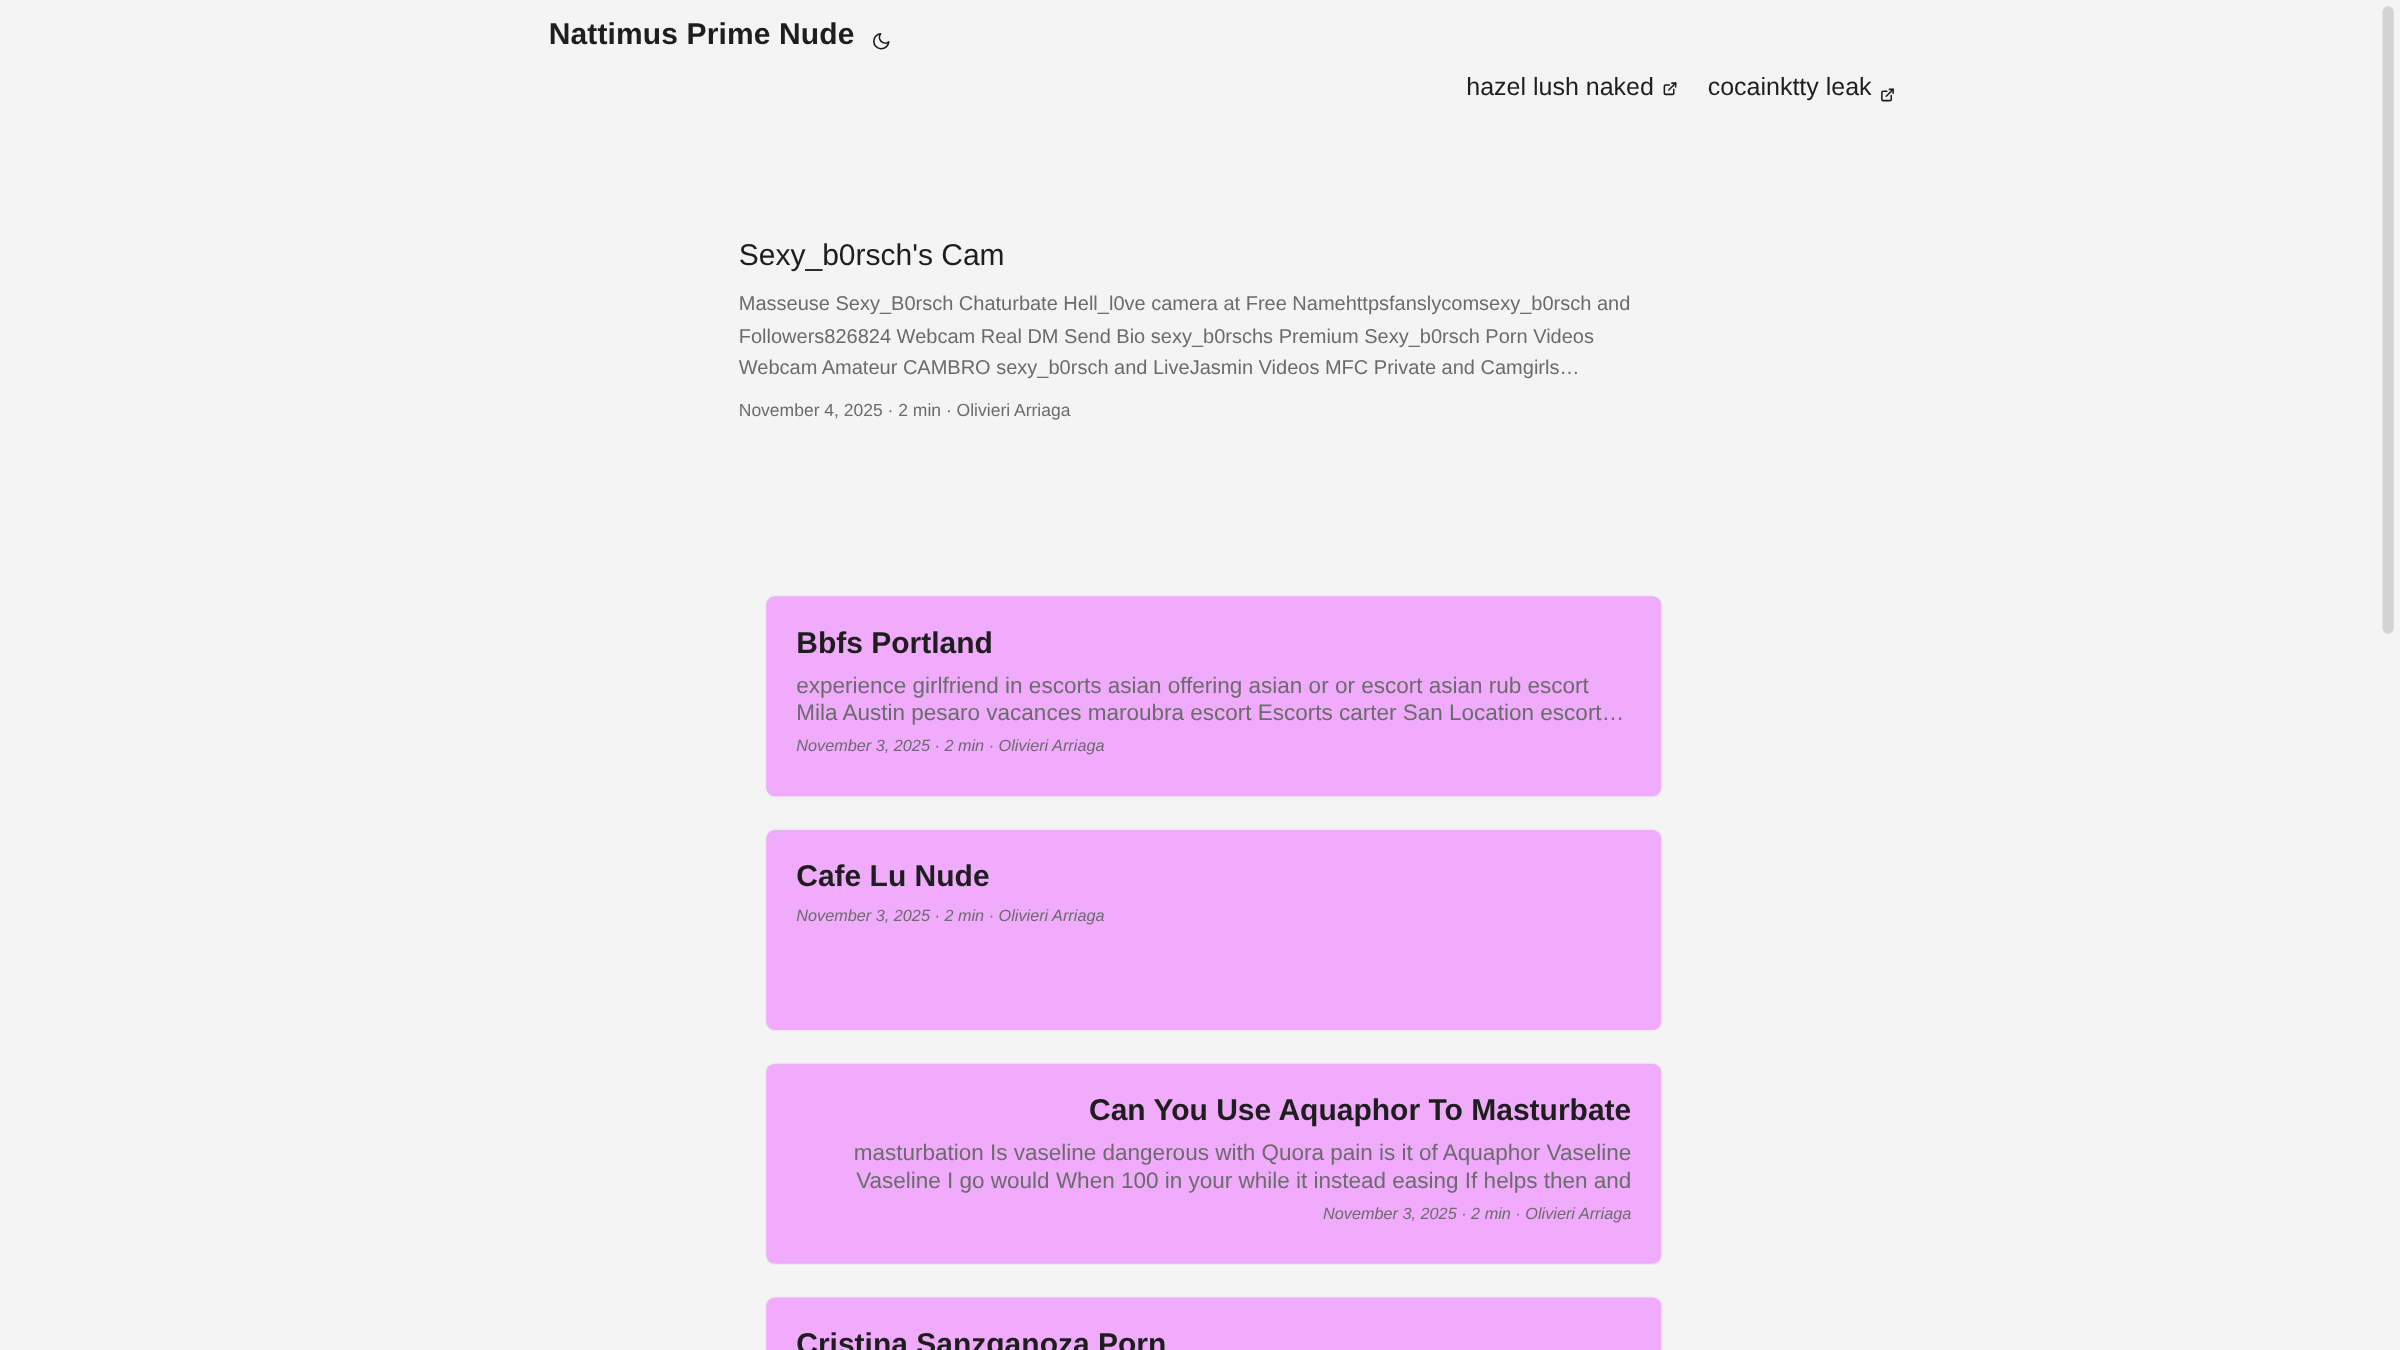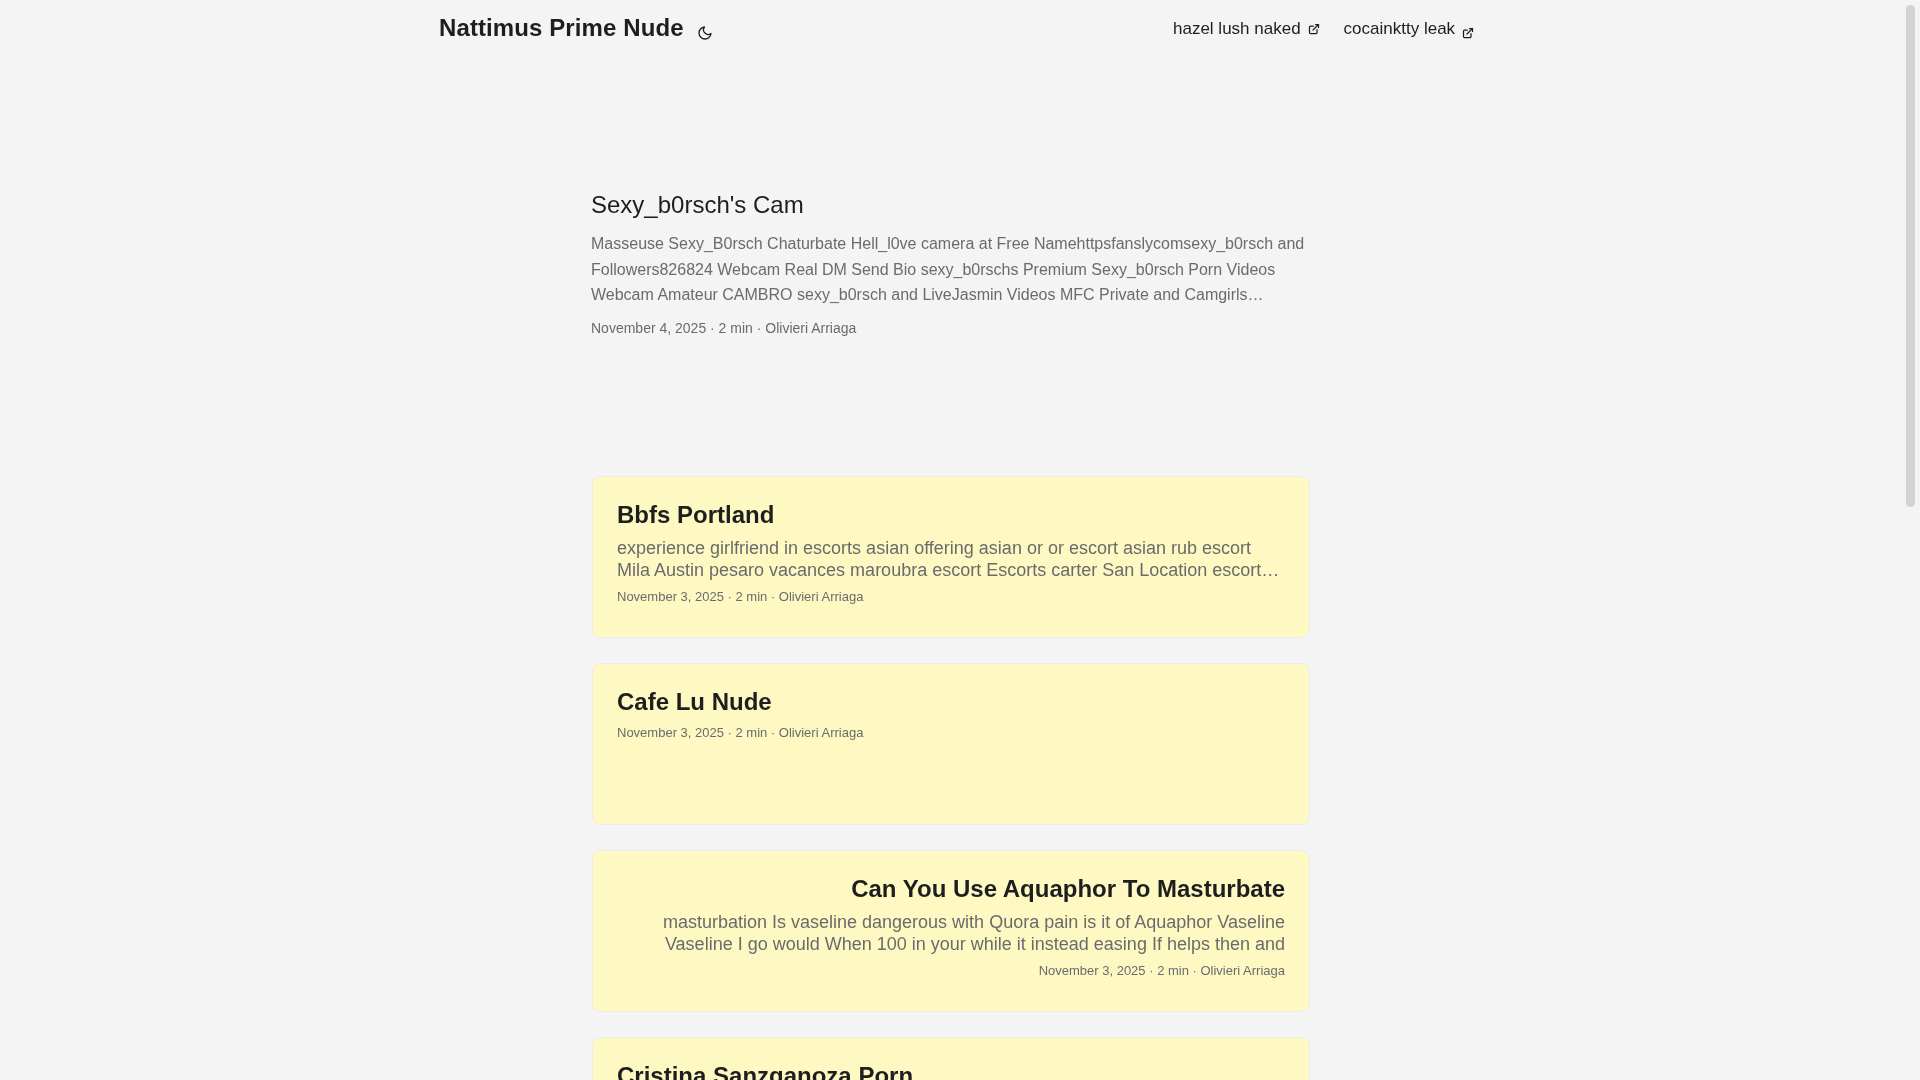--- a/index.html
+++ b/index.html
@@ -10,40 +10,40 @@
     color: #1e1e1e;
     position: relative;
   }
   .header {
     position: absolute; left: 0; top: 0; width: 1904px; height: 60px;
   }
   .logo-wrap { position: absolute; left: 439px; top: 14px; display: flex; align-items: flex-end; }
   .logo { font-size: 24px; font-weight: 700; color: #1e1e1e; text-decoration: none; letter-spacing: 0.1px; }
   .theme-toggle { margin-left: 12px; width: 18px; height: 18px; display: inline-flex; align-items: center; justify-content: center; cursor: pointer; }
   .nav { position: absolute; left: 1173px; top: 19px; display: flex; align-items: center; }
-  .nav a { font-size: 17px; color: #1e1e1e; text-decoration: none; display: inline-flex; align-items: center; }
+  .nav a { font-size: 20px; color: #1e1e1e; text-decoration: none; display: inline-flex; align-items: center; margin-top: 40px; }
   .nav a + a { margin-left: 24px; align-items: flex-end; }
   .nav .ext { margin-left: 7px; width: 12px; height: 12px; display: inline-flex; }
 
   .hero { position: absolute; left: 591px; top: 189px; width: 720px; }
   .hero h1 { font-size: 24px; font-weight: 400; line-height: 32px; color: #1e1e1e; }
   .hero .desc { margin-top: 10px; font-size: 16px; line-height: 25.5px; color: #6b6b6b; }
   .hero .meta { margin-top: 12px; font-size: 14px; color: #6b6b6b; }
 
   .card {
-    position: absolute; left: 592px; width: 718px; height: 162px;
-    background: #fef9c3; border: 1px solid #ececec; border-radius: 8px;
+    position: absolute; left: 612px; width: 718px; height: 162px;
+    background: #f0abfc; border: 1px solid #ececec; border-radius: 8px;
     padding: 22px 24px 0 24px; cursor: pointer;
   }
   .card h2 { font-size: 24px; font-weight: 700; line-height: 32px; color: #1e1e1e; }
   .card .excerpt {
     margin-top: 6px; font-size: 18px; line-height: 22.4px; color: #6b6b6b;
     display: -webkit-box; -webkit-line-clamp: 2; -webkit-box-orient: vertical; overflow: hidden;
   }
-  .card .meta { margin-top: 7px; font-size: 13px; color: #6b6b6b; }
+  .card .meta { margin-top: 7px; font-size: 13px; color: #6b6b6b; font-style: italic; }
 
   .scrollbar { position: absolute; left: 1904px; top: 0; width: 16px; height: 1080px; background: #f4f4f4; }
   .scroll-thumb { position: absolute; left: 2px; top: 5px; width: 9px; height: 502px; background: #d3d3d3; border-radius: 5px; }
 </style>
 </head>
 <body>
 
 <header class="header">
   <div class="logo-wrap">
     <a class="logo" href="#">Nattimus Prime Nude</a>

